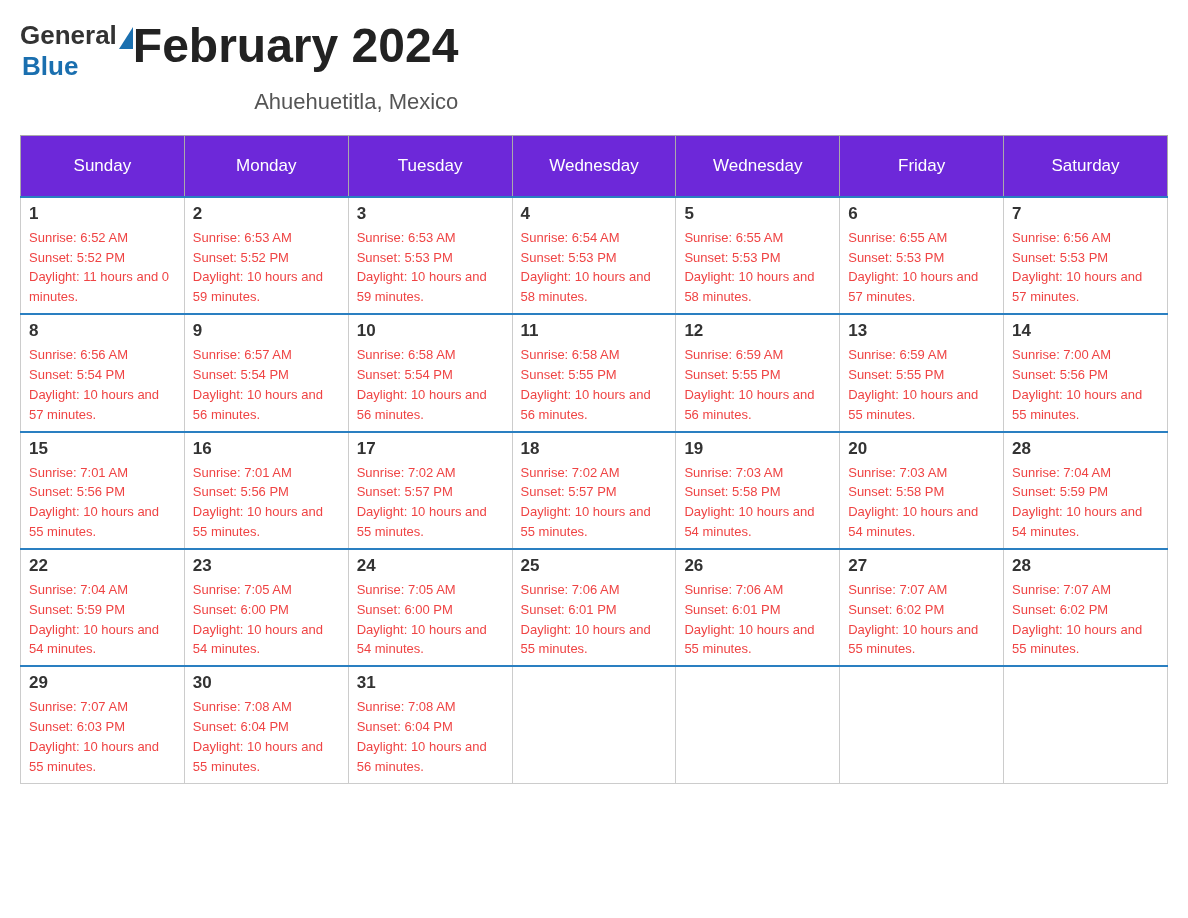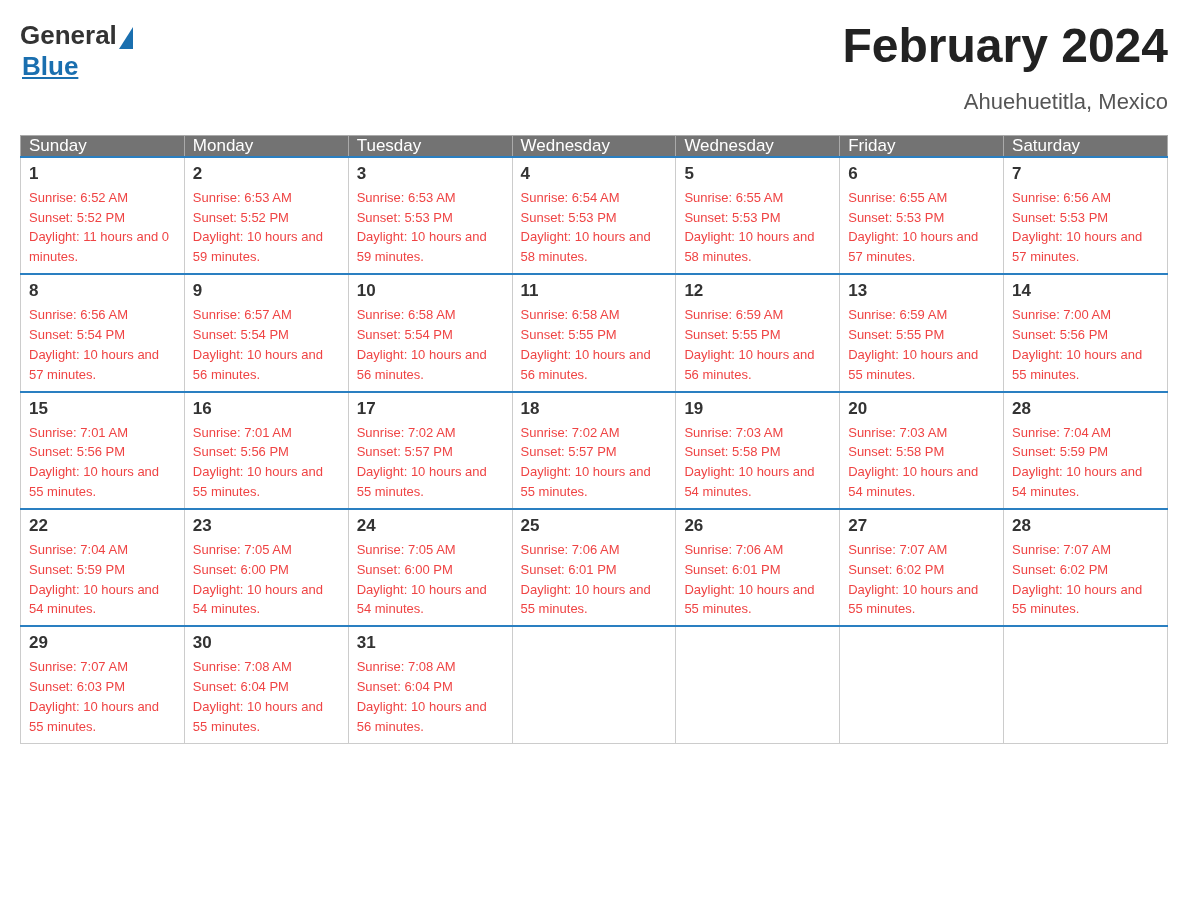--- a/index.html
+++ b/index.html
@@ -5,39 +5,37 @@
     * { box-sizing: border-box; margin: 0; padding: 0; }
     body {
       font-family: Arial, sans-serif;
       background: #fff;
       padding: 20px;
       width: 1188px;
       min-height: 918px;
     }
     .header {
       display: flex;
-      justify-content: space-between;
       align-items: flex-start;
       margin-bottom: 20px;
     }
     .logo {
       display: flex;
       align-items: center;
       gap: 4px;
     }
     .logo-text-general {
       font-size: 26px;
       font-weight: bold;
       color: #333;
     }
     .logo-text-blue {
       font-size: 26px;
       font-weight: bold;
       color: #1a6faf;
-      text-decoration: underline;
     }
     .logo-triangle {
       width: 0;
       height: 0;
       border-left: 14px solid transparent;
       border-right: 0px solid transparent;
       border-bottom: 22px solid #1a6faf;
       display: inline-block;
       margin-left: 2px;
       position: relative;
@@ -56,26 +54,26 @@
       font-size: 22px;
       color: #555;
       margin-top: 16px;
     }
     .calendar {
       width: 100%;
       border-collapse: collapse;
       border: 1px solid #aaa;
     }
     .calendar th {
-      background-color: #737373;
+      background-color: #6d28d9;
       color: #fff;
       font-size: 17px;
       font-weight: normal;
-      padding: 0 8px;
-      text-align: left;
+      padding: 20px 8px;
+      text-align: center;
       border: 1px solid #aaa;
     }
     .calendar td {
       vertical-align: top;
       border: 1px solid #ccc;
       padding: 6px 8px;
       width: 14.28%;
       min-height: 110px;
     }
     .day-number {

